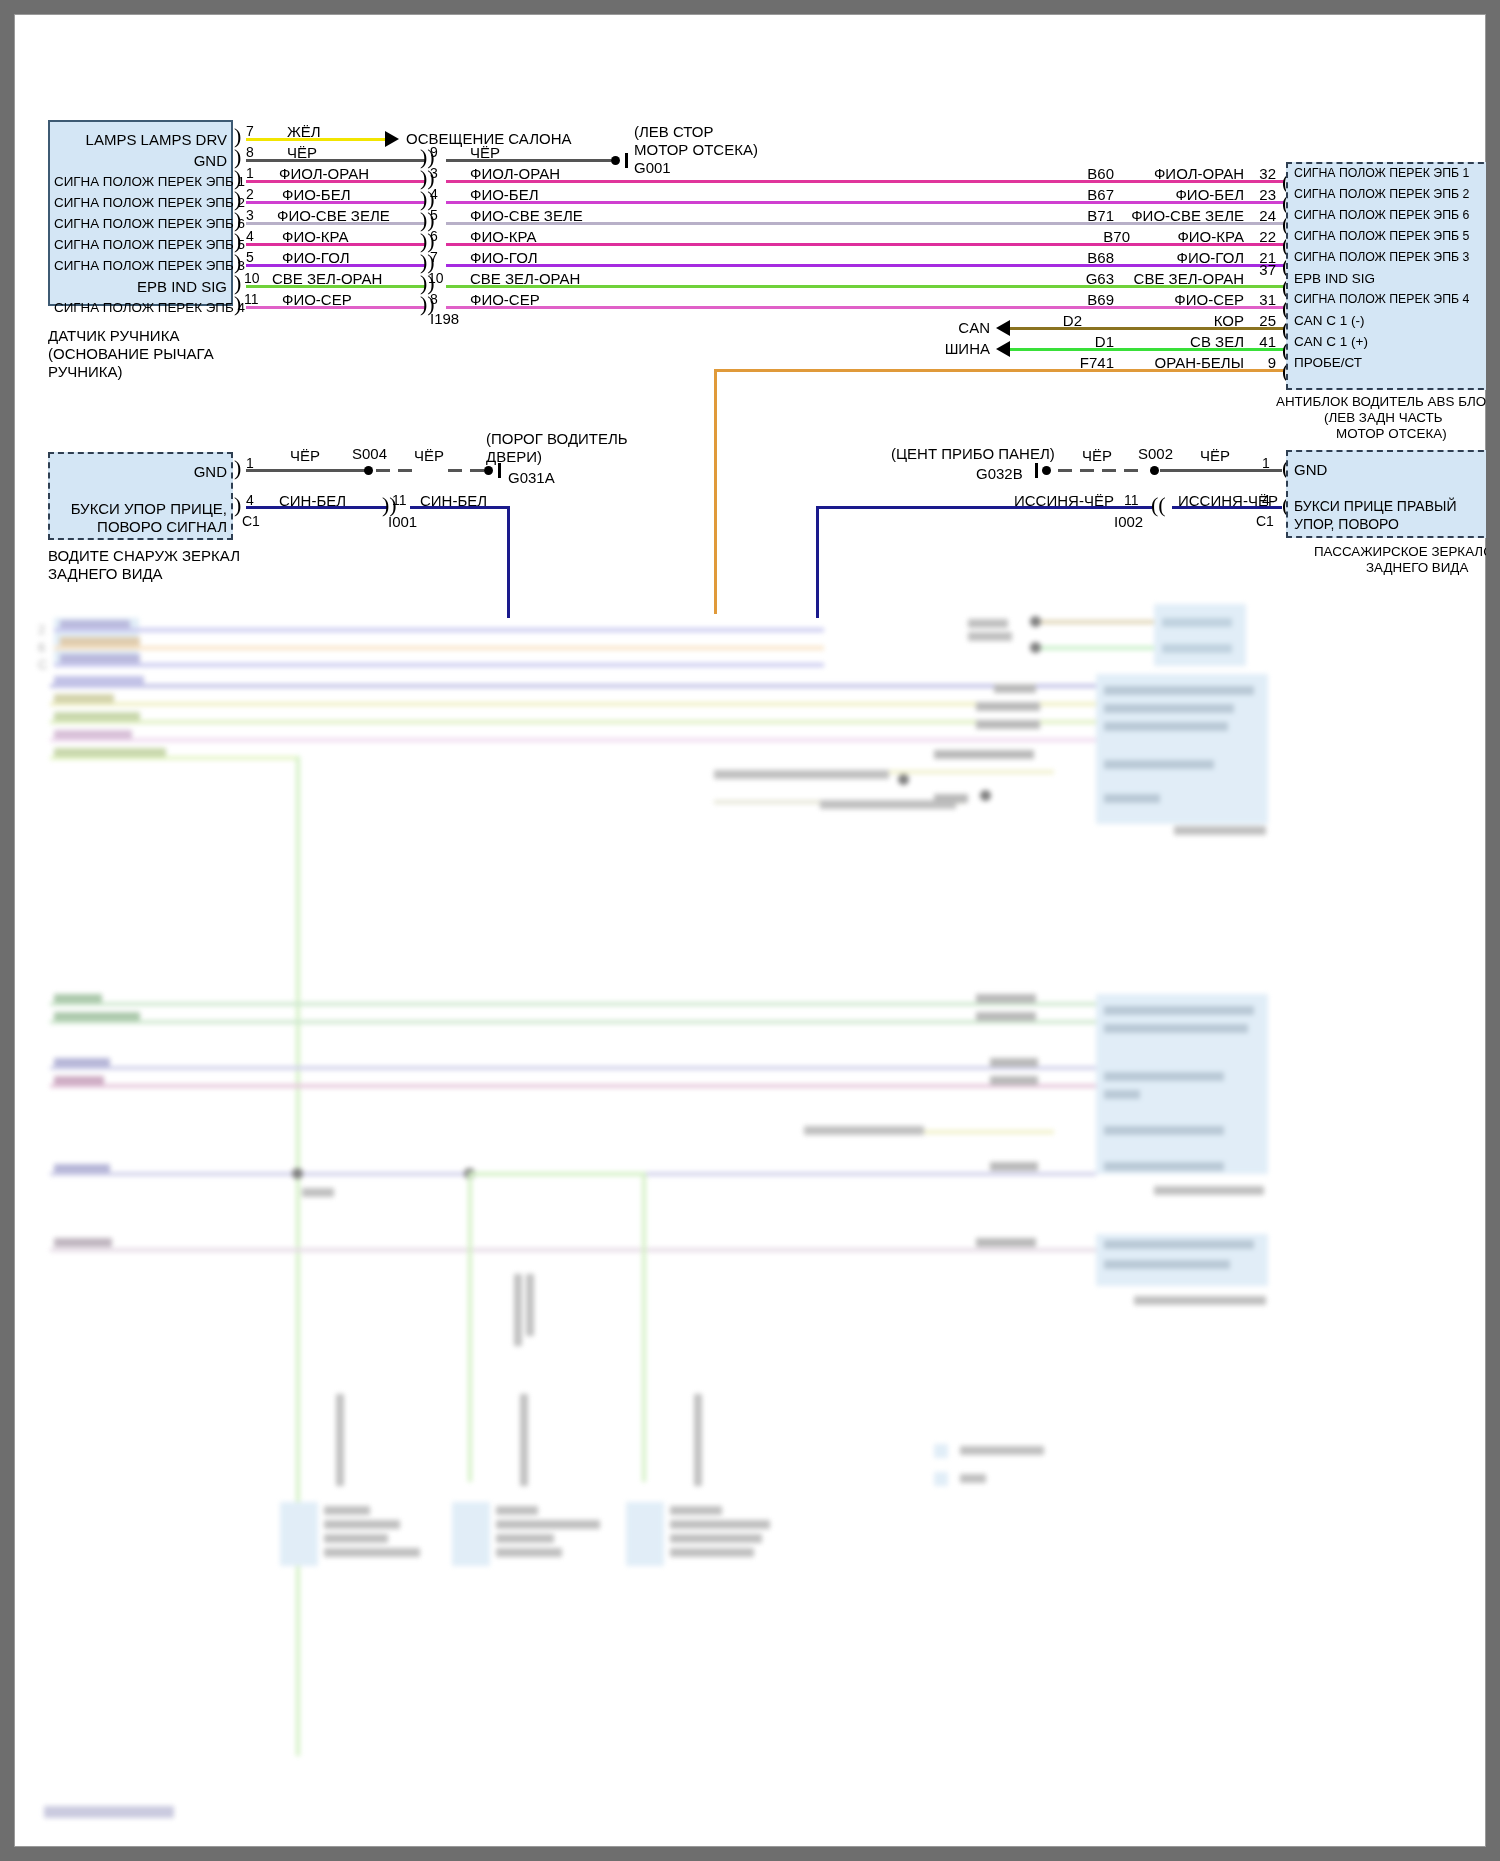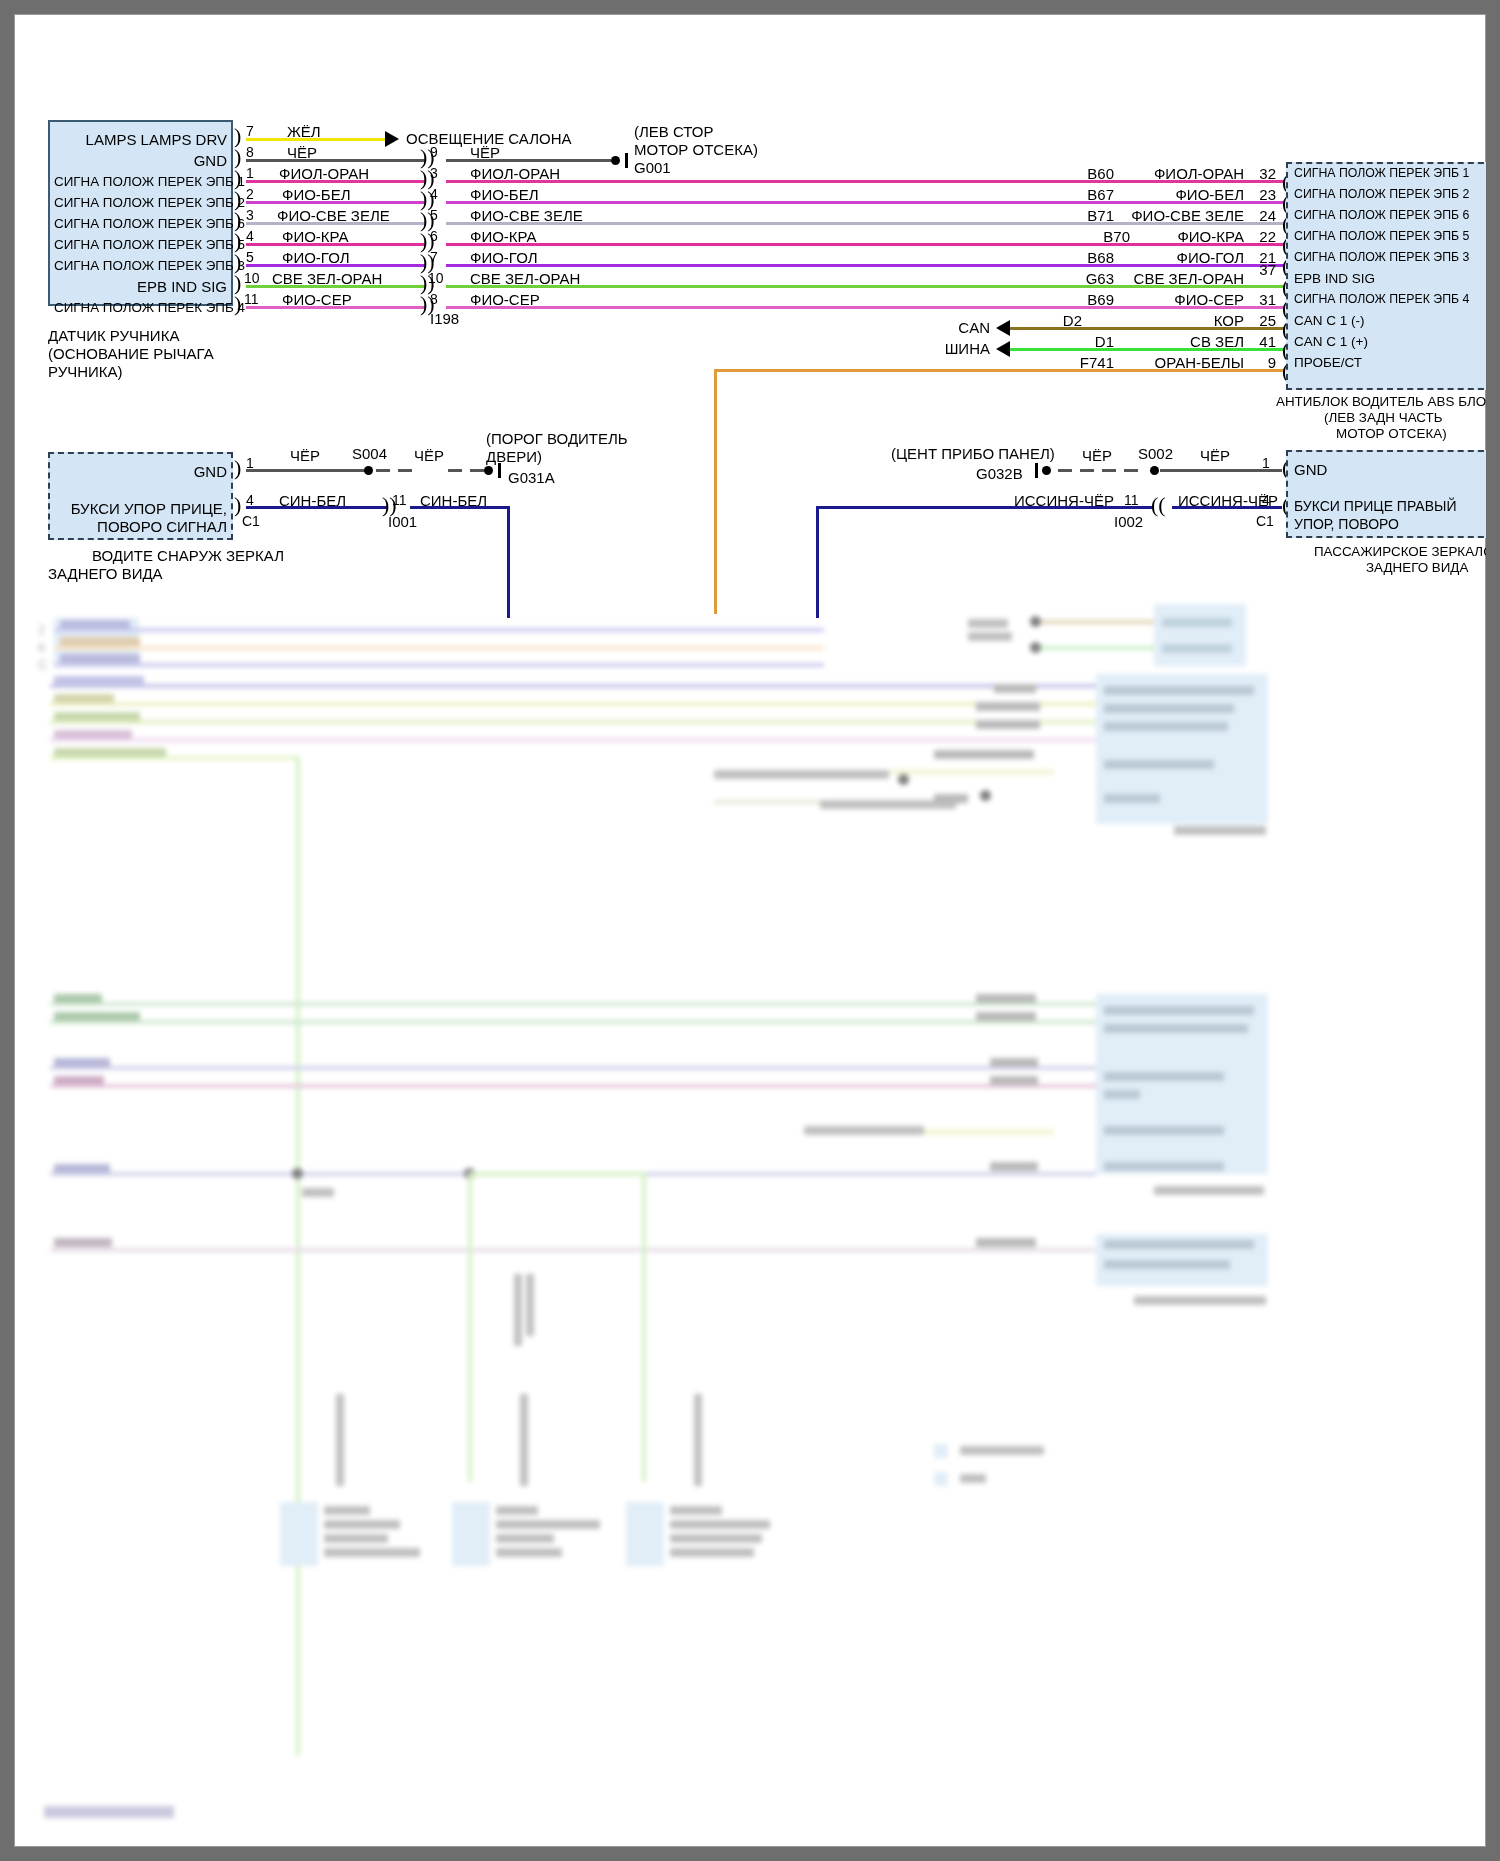--- a/index.html
+++ b/index.html
@@ -245,21 +245,21 @@
   <div class="t" style="left:494px;top:456px;">G031A</div>
 
   <div class="wire" style="left:232px;top:492px;width:142px;background:#1a1a8c;"></div>
   <div class="conn" style="left:368px;top:482px;">))</div>
   <div class="t pin" style="left:378px;top:479px;">11</div>
   <div class="t" style="left:406px;top:479px;">СИН-БЕЛ</div>
   <div class="t" style="left:374px;top:500px;">I001</div>
   <div class="wire" style="left:396px;top:492px;width:100px;background:#1a1a8c;"></div>
   <div class="vwire" style="left:493px;top:492px;height:112px;background:#1a1a8c;"></div>
 
-  <div class="t" style="left:34px;top:534px;margin-left:44px;">ВОДИТЕ СНАРУЖ ЗЕРКАЛ</div>
+  <div class="t" style="left:34px;top:534px;">ВОДИТЕ СНАРУЖ ЗЕРКАЛ</div>
   <div class="t" style="left:34px;top:552px;">ЗАДНЕГО ВИДА</div>
 
   <div class="t" style="left:877px;top:432px;">(ЦЕНТ ПРИБО ПАНЕЛ)</div>
   <div class="t" style="left:962px;top:452px;">G032B</div>
   <div class="gnd" style="left:1021px;top:449px;"></div>
   <div class="dot" style="left:1028px;top:452px;"></div>
 
   <div class="wire" style="left:1044px;top:455px;width:14px;background:#555555;"></div>
   <div class="wire" style="left:1066px;top:455px;width:14px;background:#555555;"></div>
   <div class="wire" style="left:1088px;top:455px;width:14px;background:#555555;"></div>

